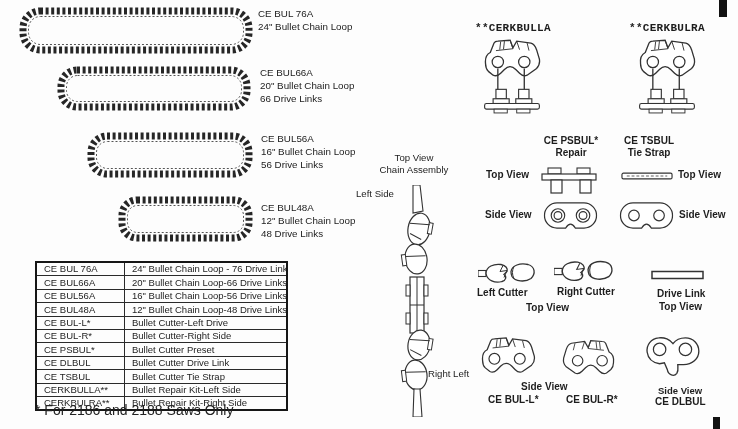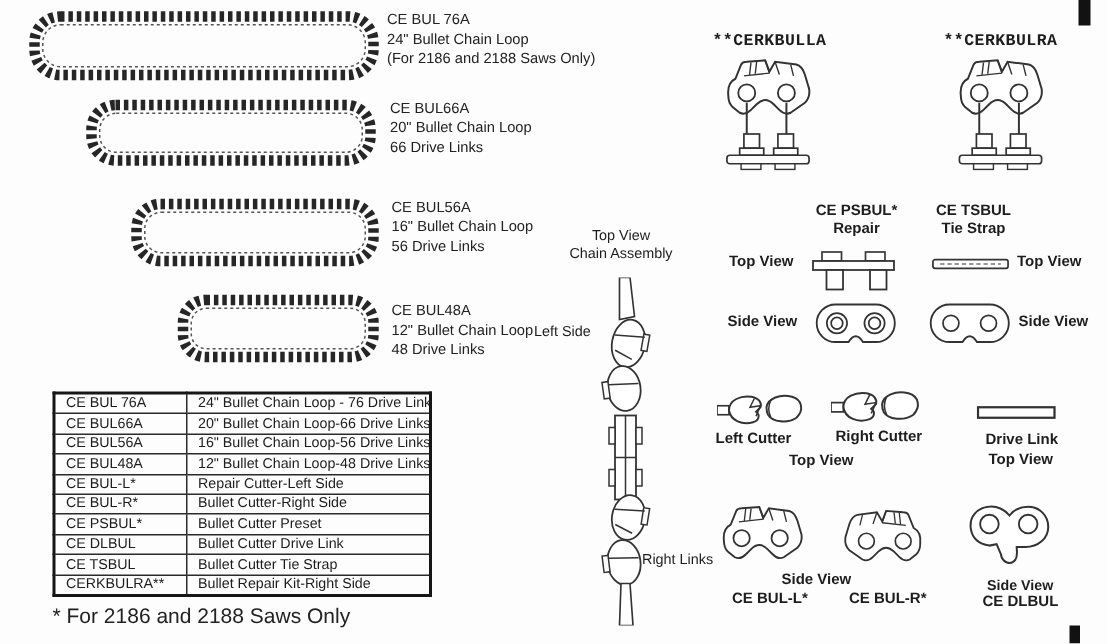--- a/index.html
+++ b/index.html
@@ -129,21 +129,20 @@
   </defs>
 </svg>
 
 <svg class="art loopart" style="left:18px;top:6px" width="236" height="49" viewBox="0 0 236 49">
   <rect x="5" y="5" width="226" height="39" rx="17" stroke="#262626" stroke-width="7" stroke-dasharray="3 2.6"></rect>
   <rect x="10.5" y="10.5" width="215" height="28" rx="12" stroke="#555" stroke-width="1" stroke-dasharray="2 2"></rect>
 </svg>
 <div class="loop-label" style="left:258px;top:8px">
   <div>CE BUL 76A</div>
   <div>24" Bullet Chain Loop</div>
-  <div>(For 2186 and 2188 Saws Only)</div>
 </div>
 
 <svg class="art loopart" style="left:56px;top:65px" width="196" height="47" viewBox="0 0 196 47">
   <rect x="5" y="5" width="186" height="37" rx="16" stroke="#262626" stroke-width="7" stroke-dasharray="3 2.6"></rect>
   <rect x="10.5" y="10.5" width="175" height="26" rx="11" stroke="#555" stroke-width="1" stroke-dasharray="2 2"></rect>
 </svg>
 <div class="loop-label" style="left:260px;top:67px">
   <div>CE BUL66A</div>
   <div>20" Bullet Chain Loop</div>
   <div>66 Drive Links</div>
@@ -182,55 +181,59 @@
     <tr>
         <td class="c1">CE BUL56A</td>
         <td>16" Bullet Chain Loop-56 Drive Links</td>
       </tr>
     <tr>
         <td class="c1">CE BUL48A</td>
         <td>12" Bullet Chain Loop-48 Drive Links</td>
       </tr>
     <tr>
         <td class="c1">CE BUL-L*</td>
-        <td>Repair Cutter-Left Side</td>
+        <td>Bullet Cutter-Left Drive</td>
       </tr>
     <tr>
         <td class="c1">CE BUL-R*</td>
         <td>Bullet Cutter-Right Side</td>
       </tr>
     <tr>
         <td class="c1">CE PSBUL*</td>
         <td>Bullet Cutter Preset</td>
       </tr>
     <tr>
         <td class="c1">CE DLBUL</td>
         <td>Bullet Cutter Drive Link</td>
       </tr>
     <tr>
         <td class="c1">CE TSBUL</td>
         <td>Bullet Cutter Tie Strap</td>
+      </tr>
+    <tr>
+        <td class="c1">CERKBULLA**</td>
+        <td>Bullet Repair Kit-Left Side</td>
       </tr>
     <tr>
         <td class="c1">CERKBULRA**</td>
         <td>Bullet Repair Kit-Right Side</td>
       </tr>
   </tbody>
 </table>
 <div class="footnote">* For 2186 and 2188 Saws Only</div>
 
 <div class="asm-title">
   <div>Top View</div>
   <div>Chain Assembly</div>
 </div>
-<div class="lbl mid-lbl" style="left:356px;top:216px">Left Side</div>
+<div class="lbl mid-lbl" style="left:356px;top:188px">Left Side</div>
 <svg class="art" style="left:397px;top:185px" width="40" height="232">
     <use href="#chain-asm"></use>
   </svg>
-<div class="lbl mid-lbl" style="left:428px;top:368px">Right Links</div>
+<div class="lbl mid-lbl" style="left:428px;top:368px">Right Left</div>
 
 <div class="lbl kit-lbl" style="left:475px;top:22px">**CERKBULLA</div>
 <svg class="art" style="left:478px;top:38px" width="68" height="80">
     <use href="#repair-kit"></use>
   </svg>
 
 <div class="lbl kit-lbl" style="left:629px;top:22px">**CERKBULRA</div>
 <svg class="art" style="left:633px;top:38px" width="68" height="80">
     <use href="#repair-kit"></use>
   </svg>

